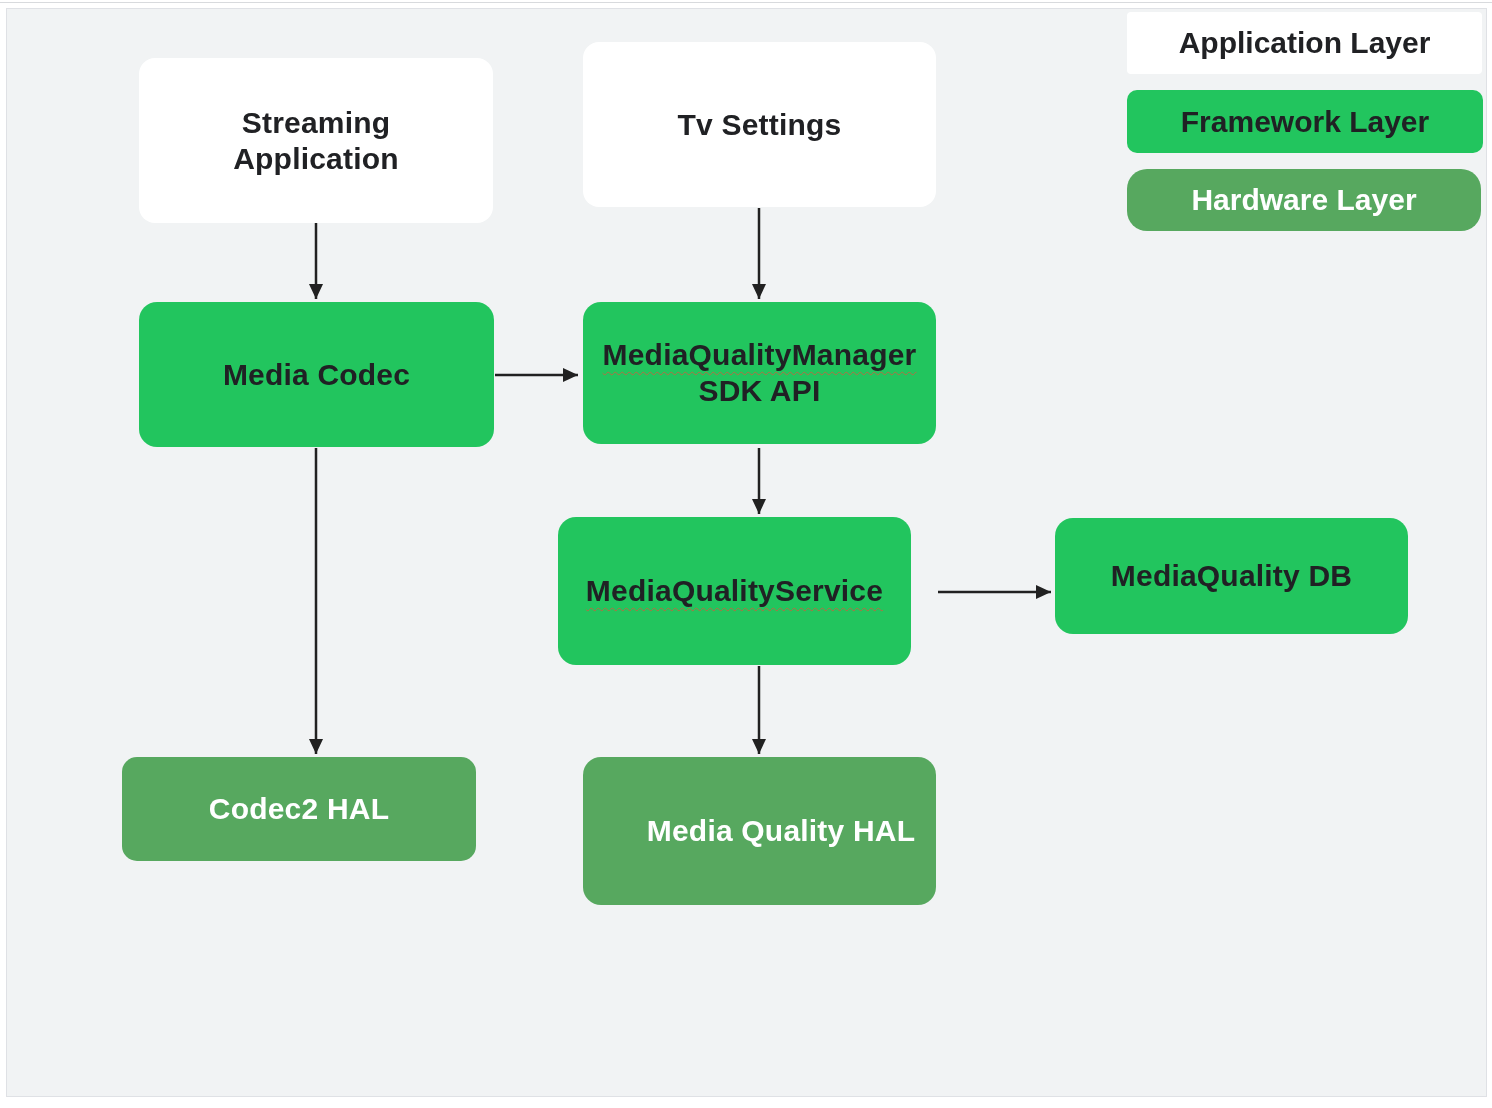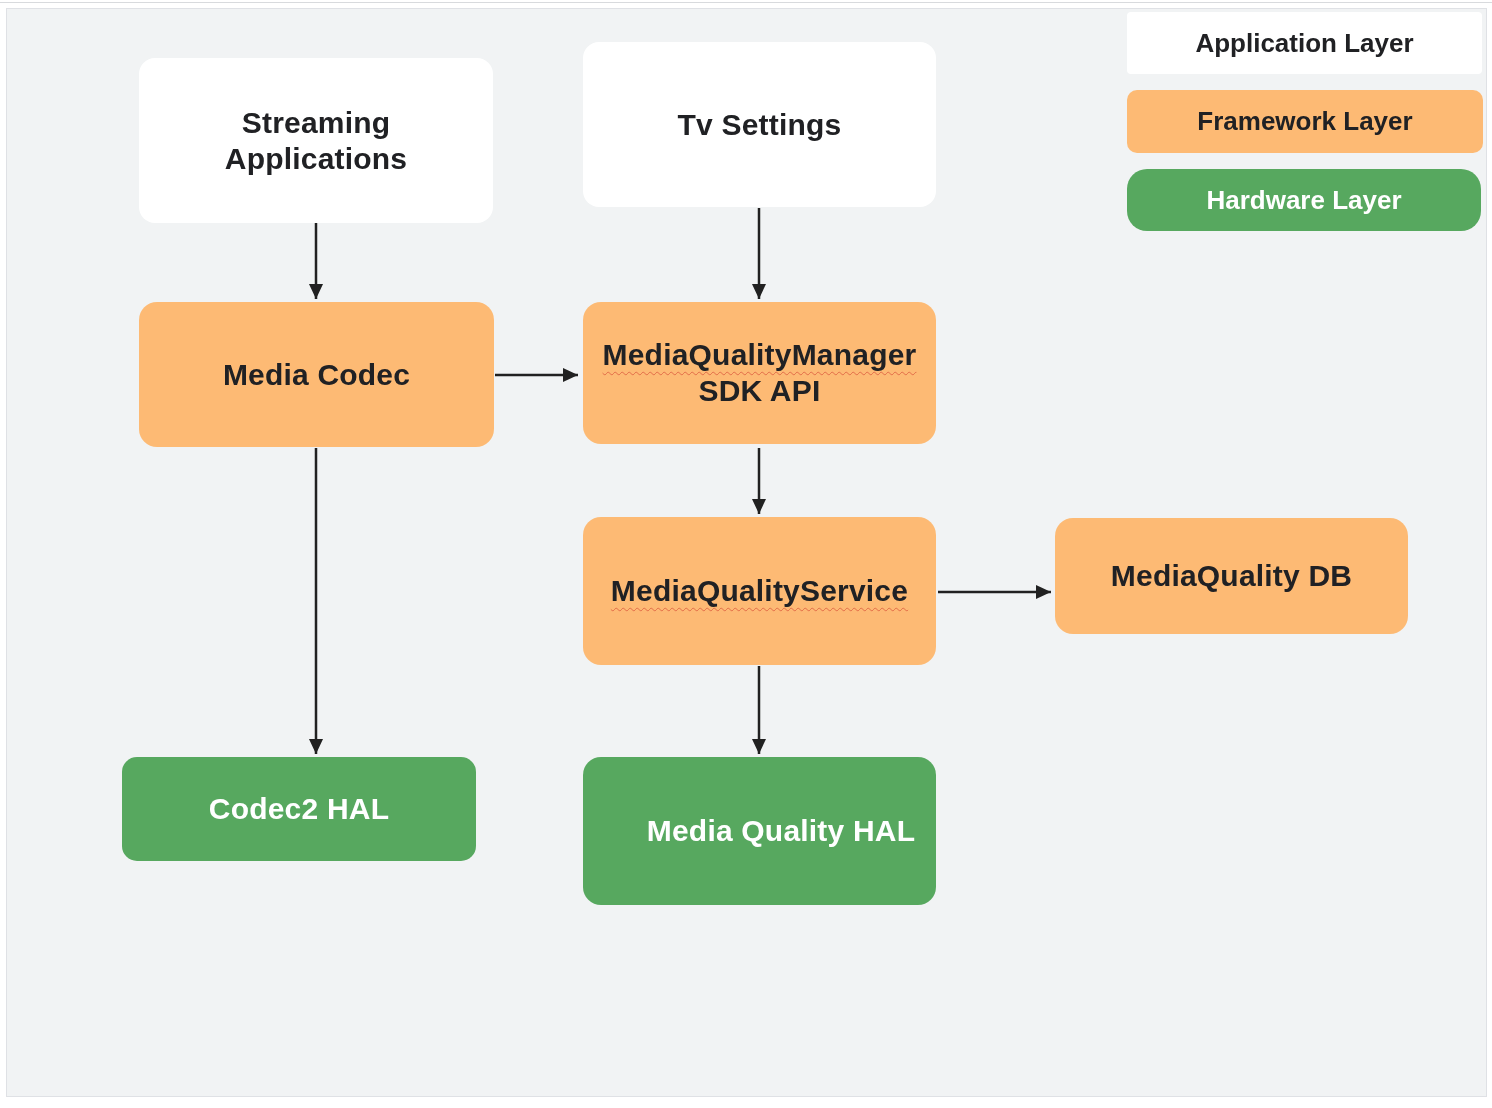--- a/index.html
+++ b/index.html
@@ -36,29 +36,29 @@
     text-align: center;
     font-weight: 700;
     font-size: 30px;
     line-height: 36px;
     letter-spacing: 0.2px;
     color: #202124;
     border-radius: 18px;
     box-sizing: border-box;
   }
   .layer-application { background: #ffffff; }
-  .layer-framework  { background: #fdba74; }
+  .layer-framework  { background: #22c55e; }
   .layer-hardware   { background: #57a85f; color: #ffffff; }
   .node.white-card  { border-radius: 16px; }
   .legend-item {
     position: absolute;
     display: flex; align-items: center; justify-content: center;
     text-align: left;
     font-weight: 700;
-    font-size: 26px;
+    font-size: 30px;
     color: #202124;
     box-sizing: border-box;
   }
   .squiggle {
     text-decoration-line: underline;
     text-decoration-style: wavy;
     text-decoration-color: rgba(217, 84, 58, 0.75);
     text-decoration-thickness: 1px;
     text-underline-offset: 6px;
   }
@@ -80,37 +80,37 @@
       <line x1="759" y1="208" x2="759" y2="299" stroke="#212121" stroke-width="2.5" marker-end="url(#ah)"></line>
       <line x1="495" y1="375" x2="578" y2="375" stroke="#212121" stroke-width="2.5" marker-end="url(#ah)"></line>
       <line x1="759" y1="448" x2="759" y2="514" stroke="#212121" stroke-width="2.5" marker-end="url(#ah)"></line>
       <line x1="938" y1="592" x2="1051" y2="592" stroke="#212121" stroke-width="2.5" marker-end="url(#ah)"></line>
       <line x1="759" y1="666" x2="759" y2="754" stroke="#212121" stroke-width="2.5" marker-end="url(#ah)"></line>
       <line x1="316" y1="448" x2="316" y2="754" stroke="#212121" stroke-width="2.5" marker-end="url(#ah)"></line>
     </svg>
 
   <div class="node layer-application white-card" style="left:139px; top:42px; width:354px; height:165px;margin-top:16px;">
     <span>Streaming</span>
-    <span>Applications</span>
+    <span>Application</span>
   </div>
 
   <div class="node layer-application white-card" style="left:583px; top:42px; width:353px; height:165px;">
     <span>Tv Settings</span>
   </div>
 
   <div class="node layer-framework" style="left:139px; top:302px; width:355px; height:145px;">
     <span>Media Codec</span>
   </div>
 
   <div class="node layer-framework" style="left:583px; top:302px; width:353px; height:142px;">
     <span class="squiggle">MediaQualityManager</span>
     <span>SDK API</span>
   </div>
 
-  <div class="node layer-framework" style="left:583px; top:517px; width:353px; height:148px;">
+  <div class="node layer-framework" style="left:558px; top:517px; width:353px; height:148px;">
     <span class="squiggle">MediaQualityService</span>
   </div>
 
   <div class="node layer-framework" style="left:1055px; top:518px; width:353px; height:116px;">
     <span>MediaQuality DB</span>
   </div>
 
   <div class="node layer-hardware" style="left:122px; top:757px; width:354px; height:104px;border-radius:15px;">
     <span>Codec2 HAL</span>
   </div>

